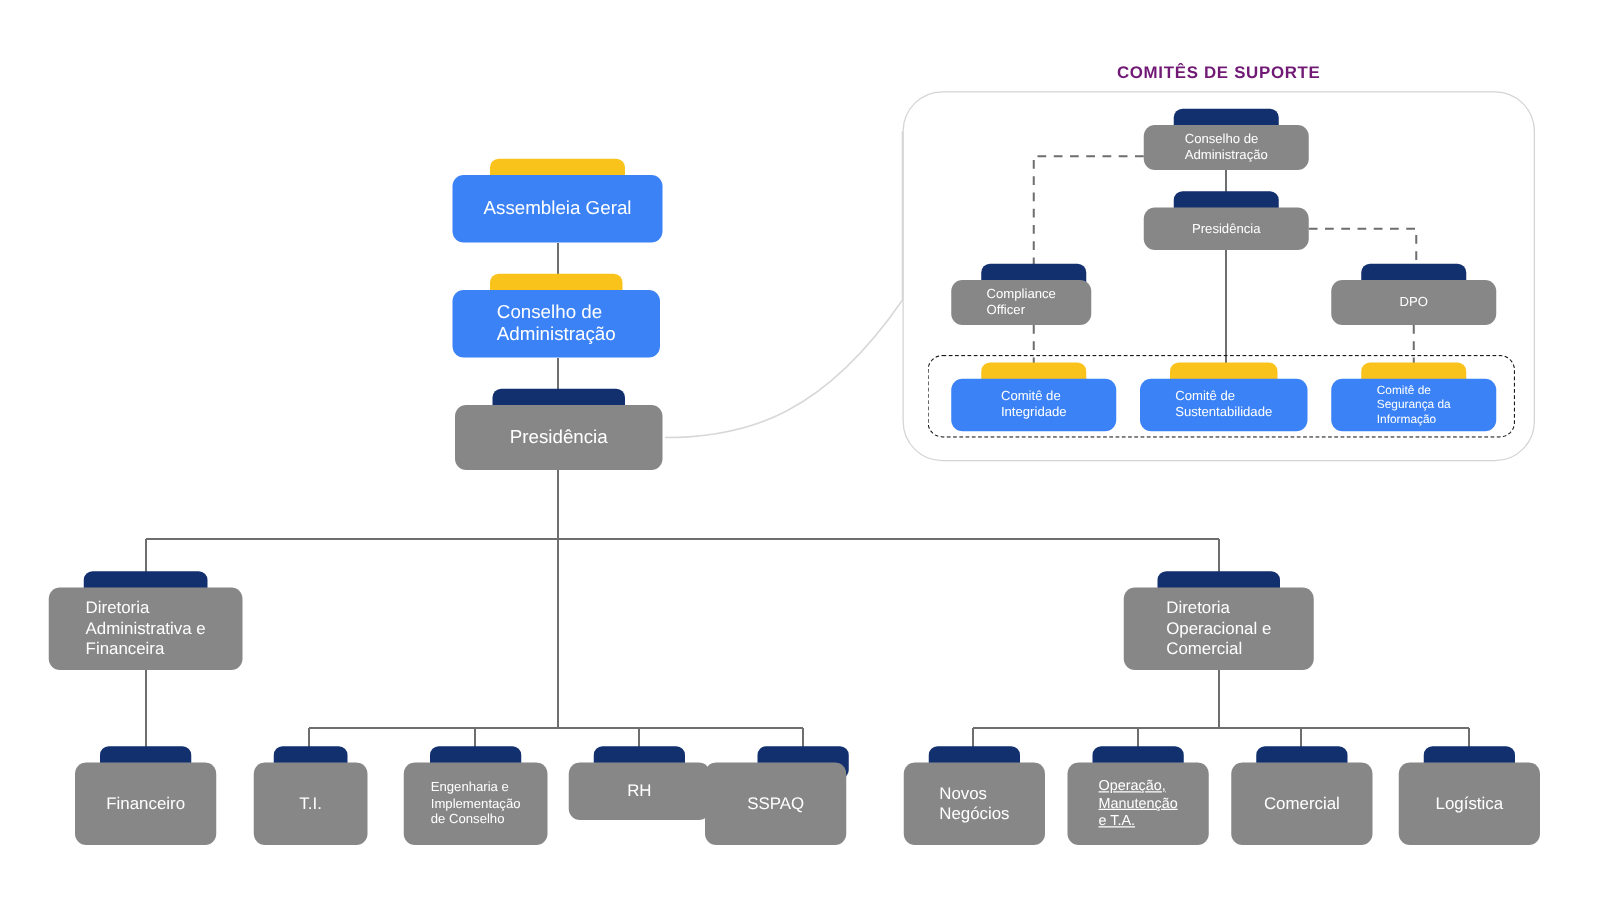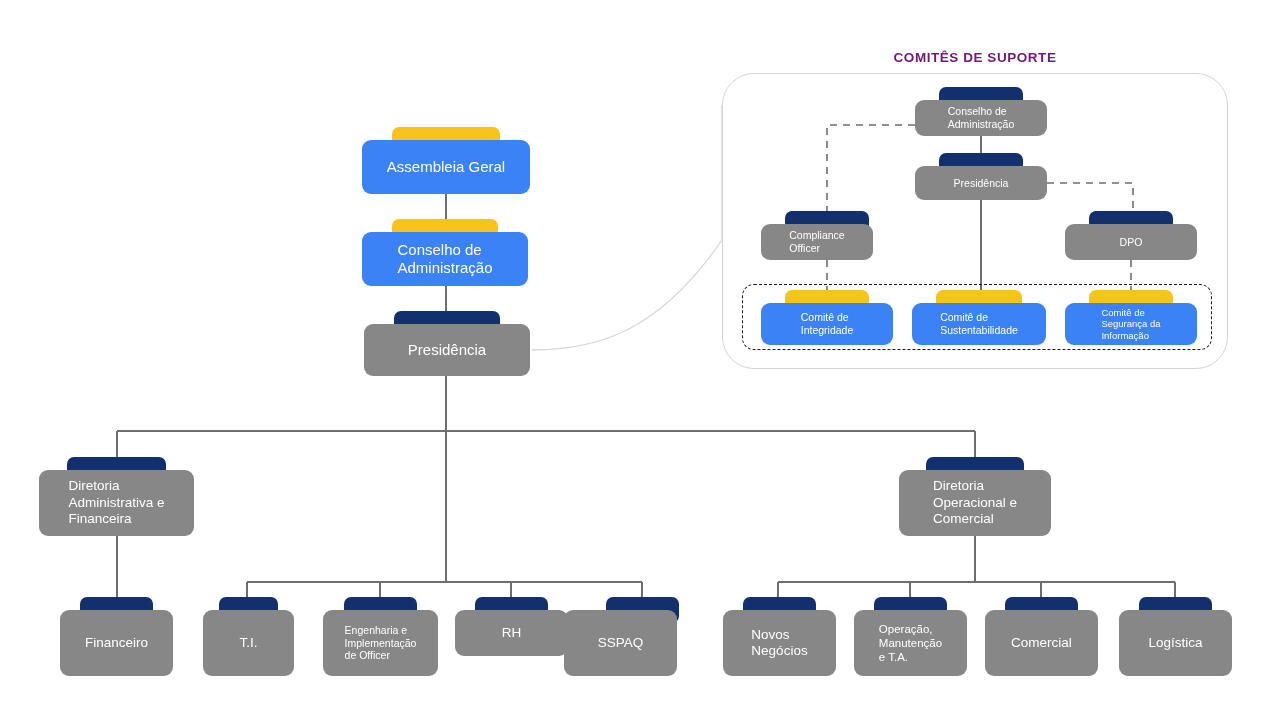--- a/index.html
+++ b/index.html
@@ -160,37 +160,37 @@
         <span class="lbl">Financeiro</span>
       </div>
       <div class="tab navy" style="left: 219px; top: 597px; width: 59px;"></div>
       <div class="node gray" style="left: 203px; top: 610px; width: 91px; height: 66px; font-size: 13.5px;">
         <span class="lbl">T.I.</span>
       </div>
       <div class="tab navy" style="left: 344px; top: 597px; width: 73px;"></div>
       <div class="node gray" style="left: 323px; top: 610px; width: 115px; height: 66px; font-size: 10.5px;">
         <span class="lbl">Engenharia e
 Implementação
-de Officer</span>
+de Conselho</span>
       </div>
       <div class="tab navy" style="left: 475px; top: 597px; width: 73px;"></div>
       <div class="node gray" style="left: 455px; top: 610px; width: 113px; height: 46px; font-size: 13.5px;">
         <span class="lbl">RH</span>
       </div>
       <div class="tab navy" style="left: 606px; top: 597px; width: 73px;"></div>
       <div class="node gray" style="left: 564px; top: 610px; width: 113px; height: 66px; font-size: 13.5px;">
         <span class="lbl">SSPAQ</span>
       </div>
       <div class="tab navy" style="left: 743px; top: 597px; width: 73px;"></div>
       <div class="node gray" style="left: 723px; top: 610px; width: 113px; height: 66px; font-size: 13.5px;">
         <span class="lbl">Novos
 Negócios</span>
       </div>
       <div class="tab navy" style="left: 874px; top: 597px; width: 73px;"></div>
-      <div class="node gray" style="left: 854px; top: 610px; width: 113px; height: 66px; font-size: 11.5px;">
+      <div class="node gray" style="left: 854px; top: 610px; width: 113px; height: 66px; font-size: 11.5px; text-decoration: underline;">
         <span class="lbl">Operação,
 Manutenção
 e T.A.</span>
       </div>
       <div class="tab navy" style="left: 1005px; top: 597px; width: 73px;"></div>
       <div class="node gray" style="left: 985px; top: 610px; width: 113px; height: 66px; font-size: 13.5px;">
         <span class="lbl">Comercial</span>
       </div>
       <div class="tab navy" style="left: 1139px; top: 597px; width: 73px;"></div>
       <div class="node gray" style="left: 1119px; top: 610px; width: 113px; height: 66px; font-size: 13.5px;">

